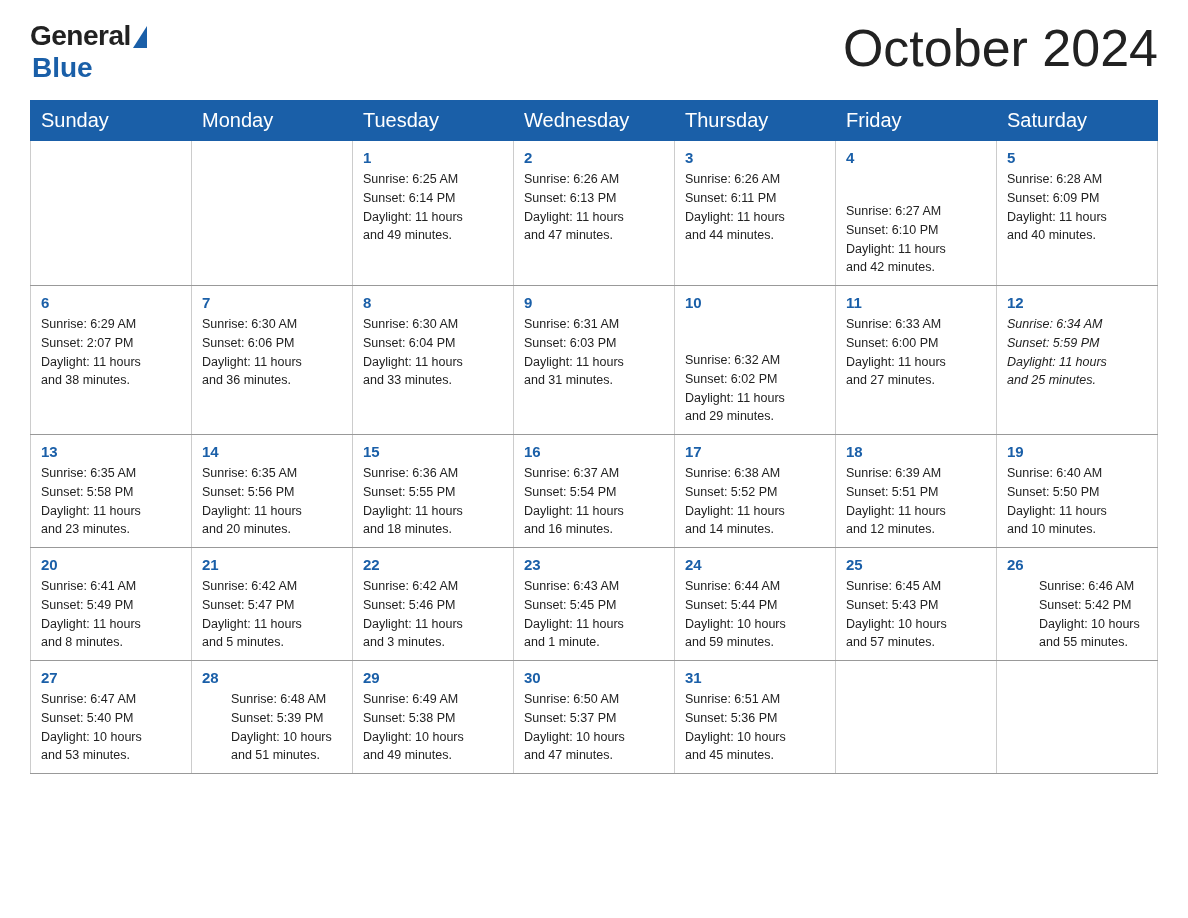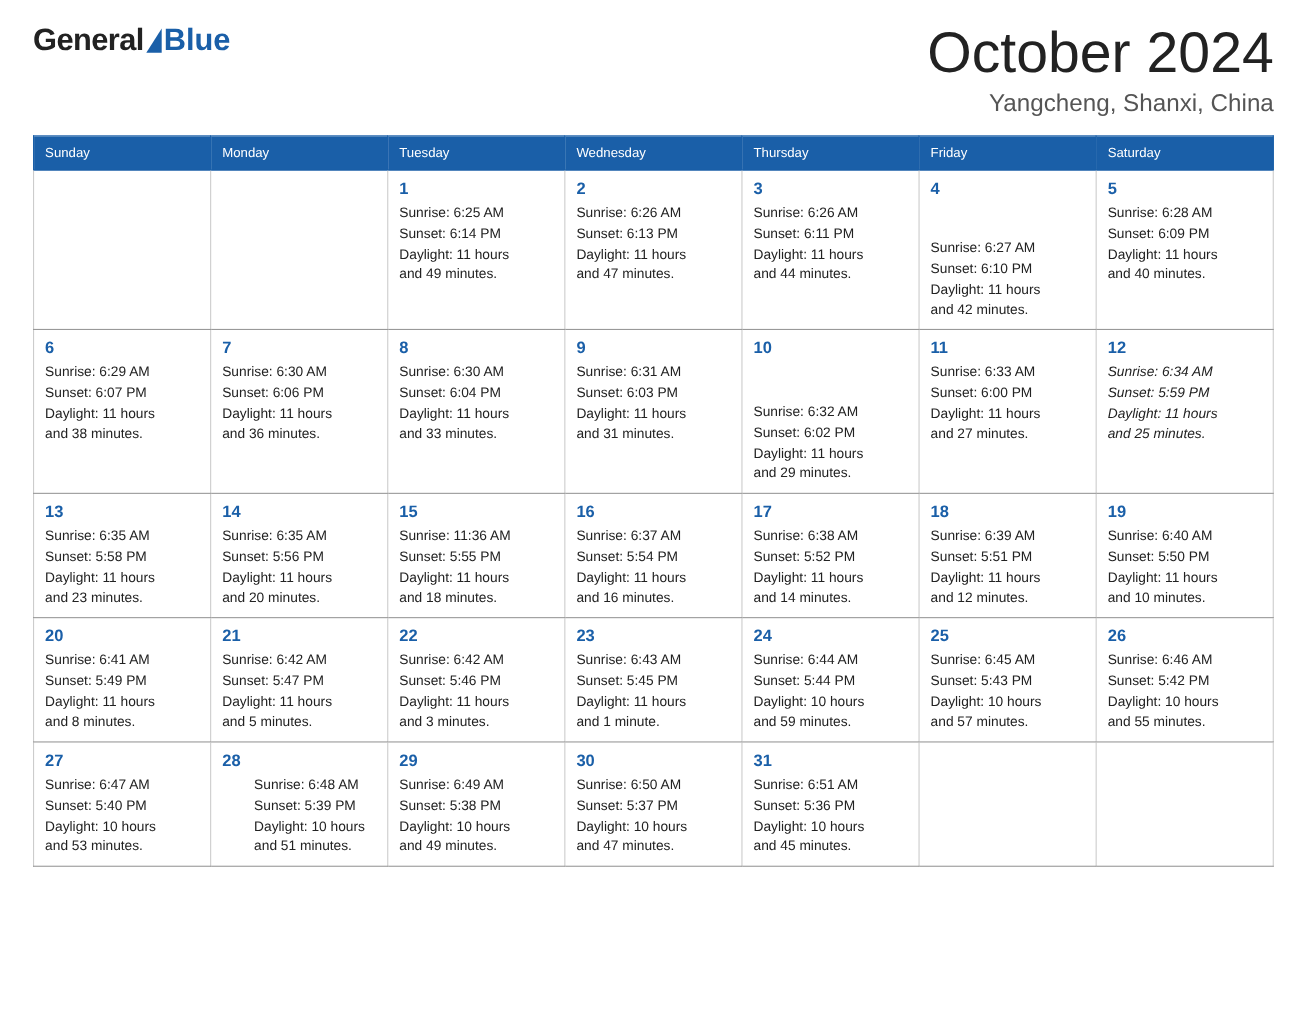--- a/index.html
+++ b/index.html
@@ -12,20 +12,21 @@
       padding: 20px 30px;
     }
     .header {
       display: flex;
       justify-content: space-between;
       align-items: flex-start;
       margin-bottom: 16px;
     }
     .logo {
       display: flex;
+      flex-direction: column;
       align-items: flex-start;
     }
     .logo-top {
       display: flex;
       align-items: center;
     }
     .logo-general {
       font-size: 28px;
       font-weight: bold;
       color: #222;
@@ -60,21 +61,21 @@
       margin-top: 4px;
     }
     .calendar {
       width: 100%;
       border-collapse: collapse;
       border: 1px solid #aaa;
     }
     .calendar th {
       background: #1a5fa8;
       color: #fff;
-      font-size: 12px;
+      font-size: 20px;
       font-weight: normal;
       padding: 8px 10px;
       text-align: left;
       border: 1px solid #1a5fa8;
     }
     .calendar td {
       vertical-align: top;
       padding: 8px 10px;
       border: 1px solid #ccc;
       width: 14.28%;
@@ -104,21 +105,20 @@
 <div class="header">
   <div class="logo">
     <div class="logo-top">
       <span class="logo-general">General</span>
       <div class="logo-triangle"></div>
     </div>
     <span class="logo-blue">Blue</span>
   </div>
   <div class="title-block">
     <div class="month-title">October 2024</div>
-    <div class="location-title">Yangcheng, Shanxi, China</div>
   </div>
 </div>
 
 <table class="calendar">
   <thead>
     <tr>
     <th>Sunday</th>
         <th>Monday</th>
         <th>Tuesday</th>
         <th>Wednesday</th>
@@ -164,21 +164,21 @@
           <div class="day-info" style="white-space: pre-line;">Sunrise: 6:28 AM
 Sunset: 6:09 PM
 Daylight: 11 hours
 and 40 minutes.</div>
         </td>
       </tr>
       <tr>
         <td>
           <span class="day-num">6</span>
           <div class="day-info" style="white-space: pre-line;">Sunrise: 6:29 AM
-Sunset: 6:07 PM
+Sunset: 2:07 PM
 Daylight: 11 hours
 and 38 minutes.</div>
         </td>
         <td>
           <span class="day-num">7</span>
           <div class="day-info" style="white-space: pre-line;">Sunrise: 6:30 AM
 Sunset: 6:06 PM
 Daylight: 11 hours
 and 36 minutes.</div>
         </td>
@@ -228,21 +228,21 @@
         </td>
         <td>
           <span class="day-num">14</span>
           <div class="day-info" style="white-space: pre-line;">Sunrise: 6:35 AM
 Sunset: 5:56 PM
 Daylight: 11 hours
 and 20 minutes.</div>
         </td>
         <td>
           <span class="day-num">15</span>
-          <div class="day-info" style="white-space: pre-line;">Sunrise: 11:36 AM
+          <div class="day-info" style="white-space: pre-line;">Sunrise: 6:36 AM
 Sunset: 5:55 PM
 Daylight: 11 hours
 and 18 minutes.</div>
         </td>
         <td>
           <span class="day-num">16</span>
           <div class="day-info" style="white-space: pre-line;">Sunrise: 6:37 AM
 Sunset: 5:54 PM
 Daylight: 11 hours
 and 16 minutes.</div>
@@ -307,21 +307,21 @@
         </td>
         <td>
           <span class="day-num">25</span>
           <div class="day-info" style="white-space: pre-line;">Sunrise: 6:45 AM
 Sunset: 5:43 PM
 Daylight: 10 hours
 and 57 minutes.</div>
         </td>
         <td>
           <span class="day-num">26</span>
-          <div class="day-info" style="white-space: pre-line;">Sunrise: 6:46 AM
+          <div class="day-info" style="white-space: pre-line; margin-left: 32px;">Sunrise: 6:46 AM
 Sunset: 5:42 PM
 Daylight: 10 hours
 and 55 minutes.</div>
         </td>
       </tr>
       <tr>
         <td>
           <span class="day-num">27</span>
           <div class="day-info" style="white-space: pre-line;">Sunrise: 6:47 AM
 Sunset: 5:40 PM

